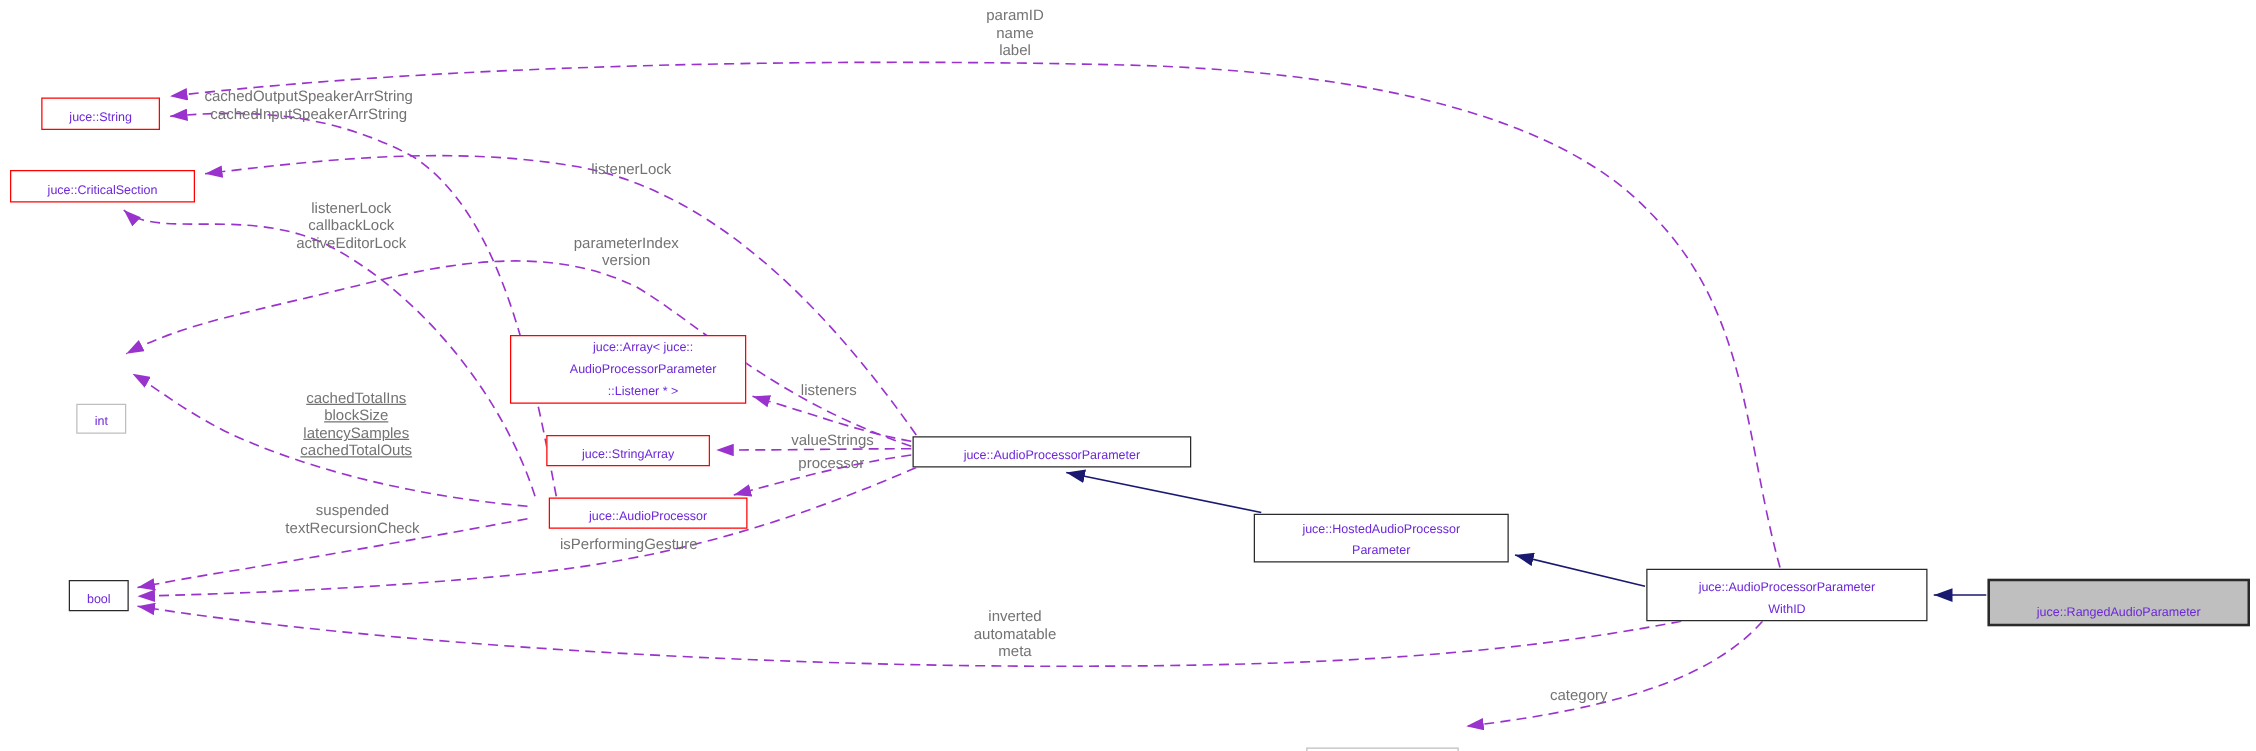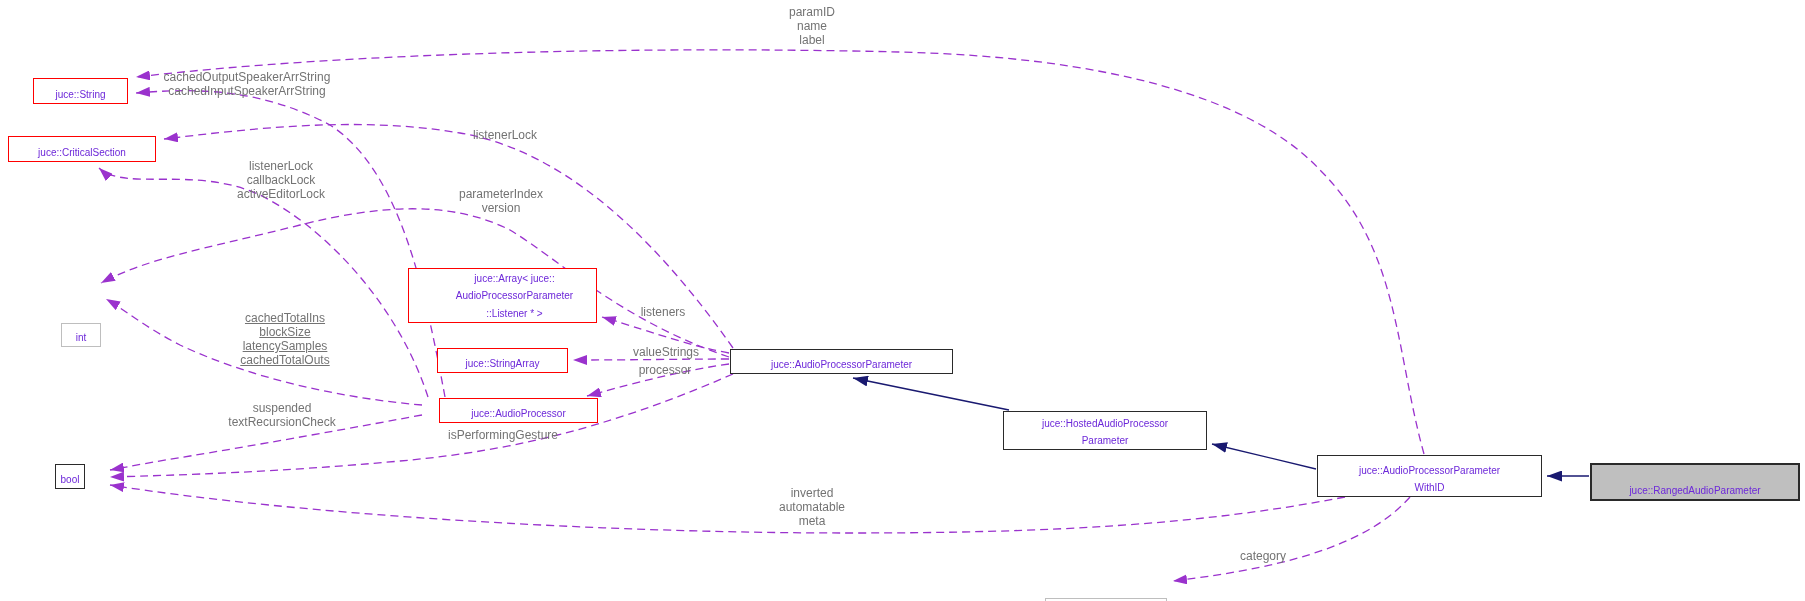--- a/index.html
+++ b/index.html
@@ -59,21 +59,21 @@
   </div>
 
   <div class="node red" style="left:8px;top:136px;width:148px;height:26px;">
     <span>juce::CriticalSection</span>
   </div>
 
   <div class="node gray" style="left:61px;top:283px;width:40px;height:24px;margin-top:40px;">
     <span>int</span>
   </div>
 
-  <div class="node black" style="left:55px;top:464px;width:30px;height:25px;">
+  <div class="node black" style="left:55px;top:464px;width:48px;height:25px;">
     <span>bool</span>
   </div>
 
   <div class="node red" style="left:408px;top:268px;width:189px;height:55px;line-height:17.5px;padding-left:24px;">
     <span>juce::Array&lt; juce::</span>
     <span>AudioProcessorParameter</span>
     <span>::Listener * &gt;</span>
   </div>
 
   <div class="node red" style="left:437px;top:348px;width:131px;height:25px;">

